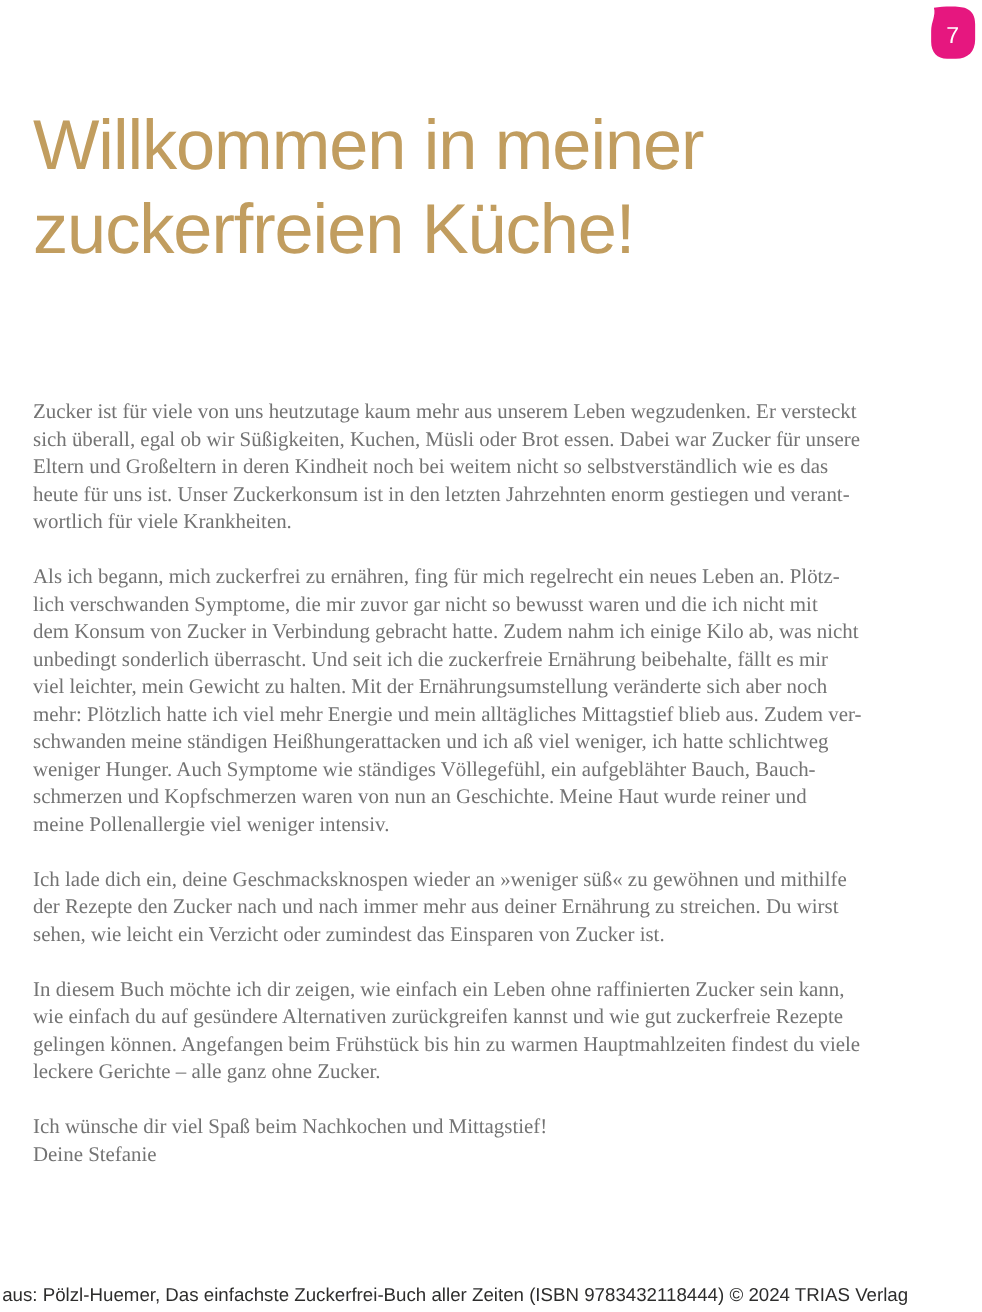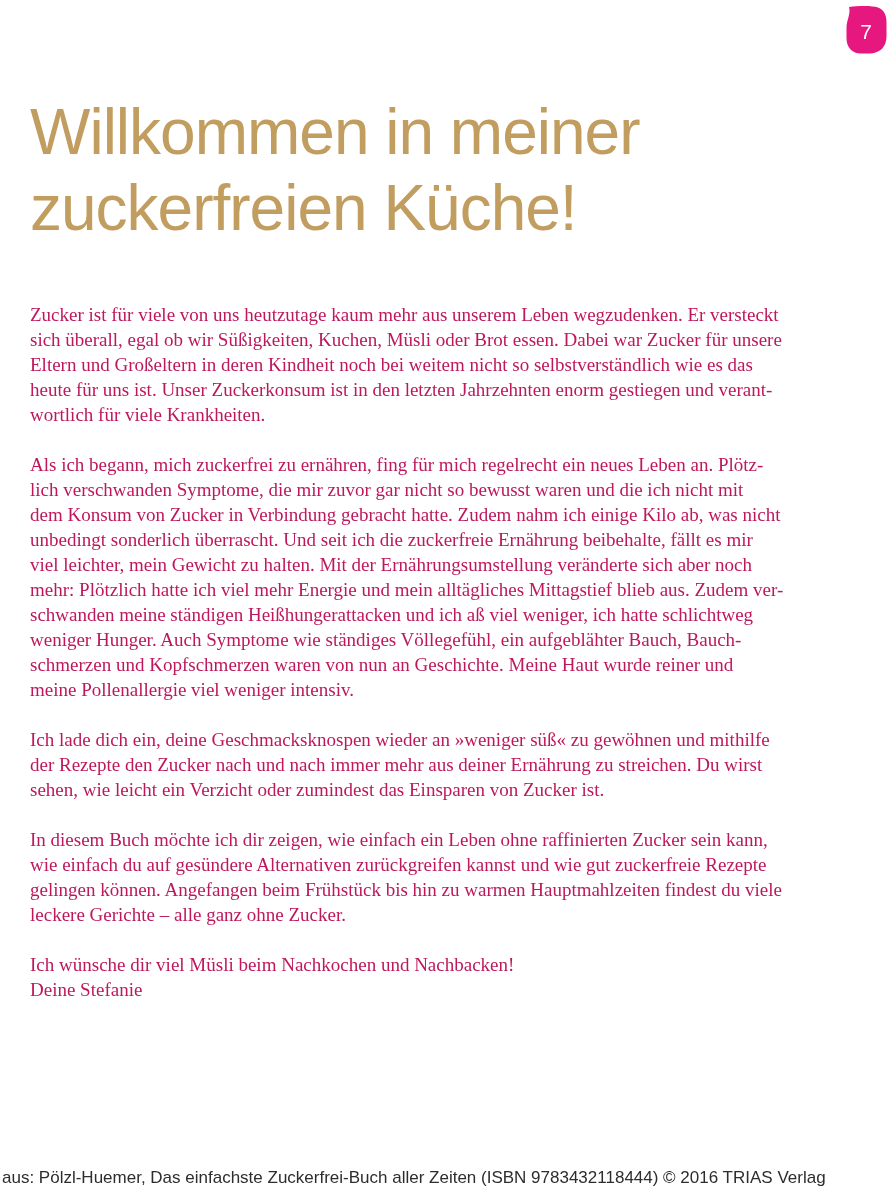--- a/index.html
+++ b/index.html
@@ -36,24 +36,24 @@
     margin: 94px 0 0 0;
     font-family: "Liberation Sans", sans-serif;
     font-weight: 400;
     font-size: 64px;
     line-height: 76px;
     letter-spacing: -1px;
     color: #c19d5f;
     white-space: pre-line;
   }
   .body-text {
-    margin-top: 56px;
+    margin-top: 116px;
     font-size: 19px;
     line-height: 25px;
-    color: #be185d;
+    color: #737373;
   }
   .body-text p {
     margin: 0 0 25px 0;
     white-space: pre-line;
   }
   .footer {
     position: absolute;
     left: 2px;
     bottom: 5px;
     font-family: "Liberation Sans", sans-serif;
@@ -104,21 +104,21 @@
 weniger Hunger. Auch Symptome wie ständiges Völlegefühl, ein aufgeblähter Bauch, Bauch-
 schmerzen und Kopfschmerzen waren von nun an Geschichte. Meine Haut wurde reiner und
 meine Pollenallergie viel weniger intensiv.</p>
       <p>Ich lade dich ein, deine Geschmacksknospen wieder an »weniger süß« zu gewöhnen und mithilfe
 der Rezepte den Zucker nach und nach immer mehr aus deiner Ernährung zu streichen. Du wirst
 sehen, wie leicht ein Verzicht oder zumindest das Einsparen von Zucker ist.</p>
       <p>In diesem Buch möchte ich dir zeigen, wie einfach ein Leben ohne raffinierten Zucker sein kann,
 wie einfach du auf gesündere Alternativen zurückgreifen kannst und wie gut zuckerfreie Rezepte
 gelingen können. Angefangen beim Frühstück bis hin zu warmen Hauptmahlzeiten findest du viele
 leckere Gerichte – alle ganz ohne Zucker.</p>
-      <p>Ich wünsche dir viel Müsli beim Nachkochen und Nachbacken!
+      <p>Ich wünsche dir viel Spaß beim Nachkochen und Mittagstief!
 Deine Stefanie</p>
     </div>
 
   </div>
 
-  <div class="footer">aus: Pölzl-Huemer, Das einfachste Zuckerfrei-Buch aller Zeiten (ISBN 9783432118444) © 2016 TRIAS Verlag</div>
+  <div class="footer">aus: Pölzl-Huemer, Das einfachste Zuckerfrei-Buch aller Zeiten (ISBN 9783432118444) © 2024 TRIAS Verlag</div>
 
 </div>
 
 </body></html>

